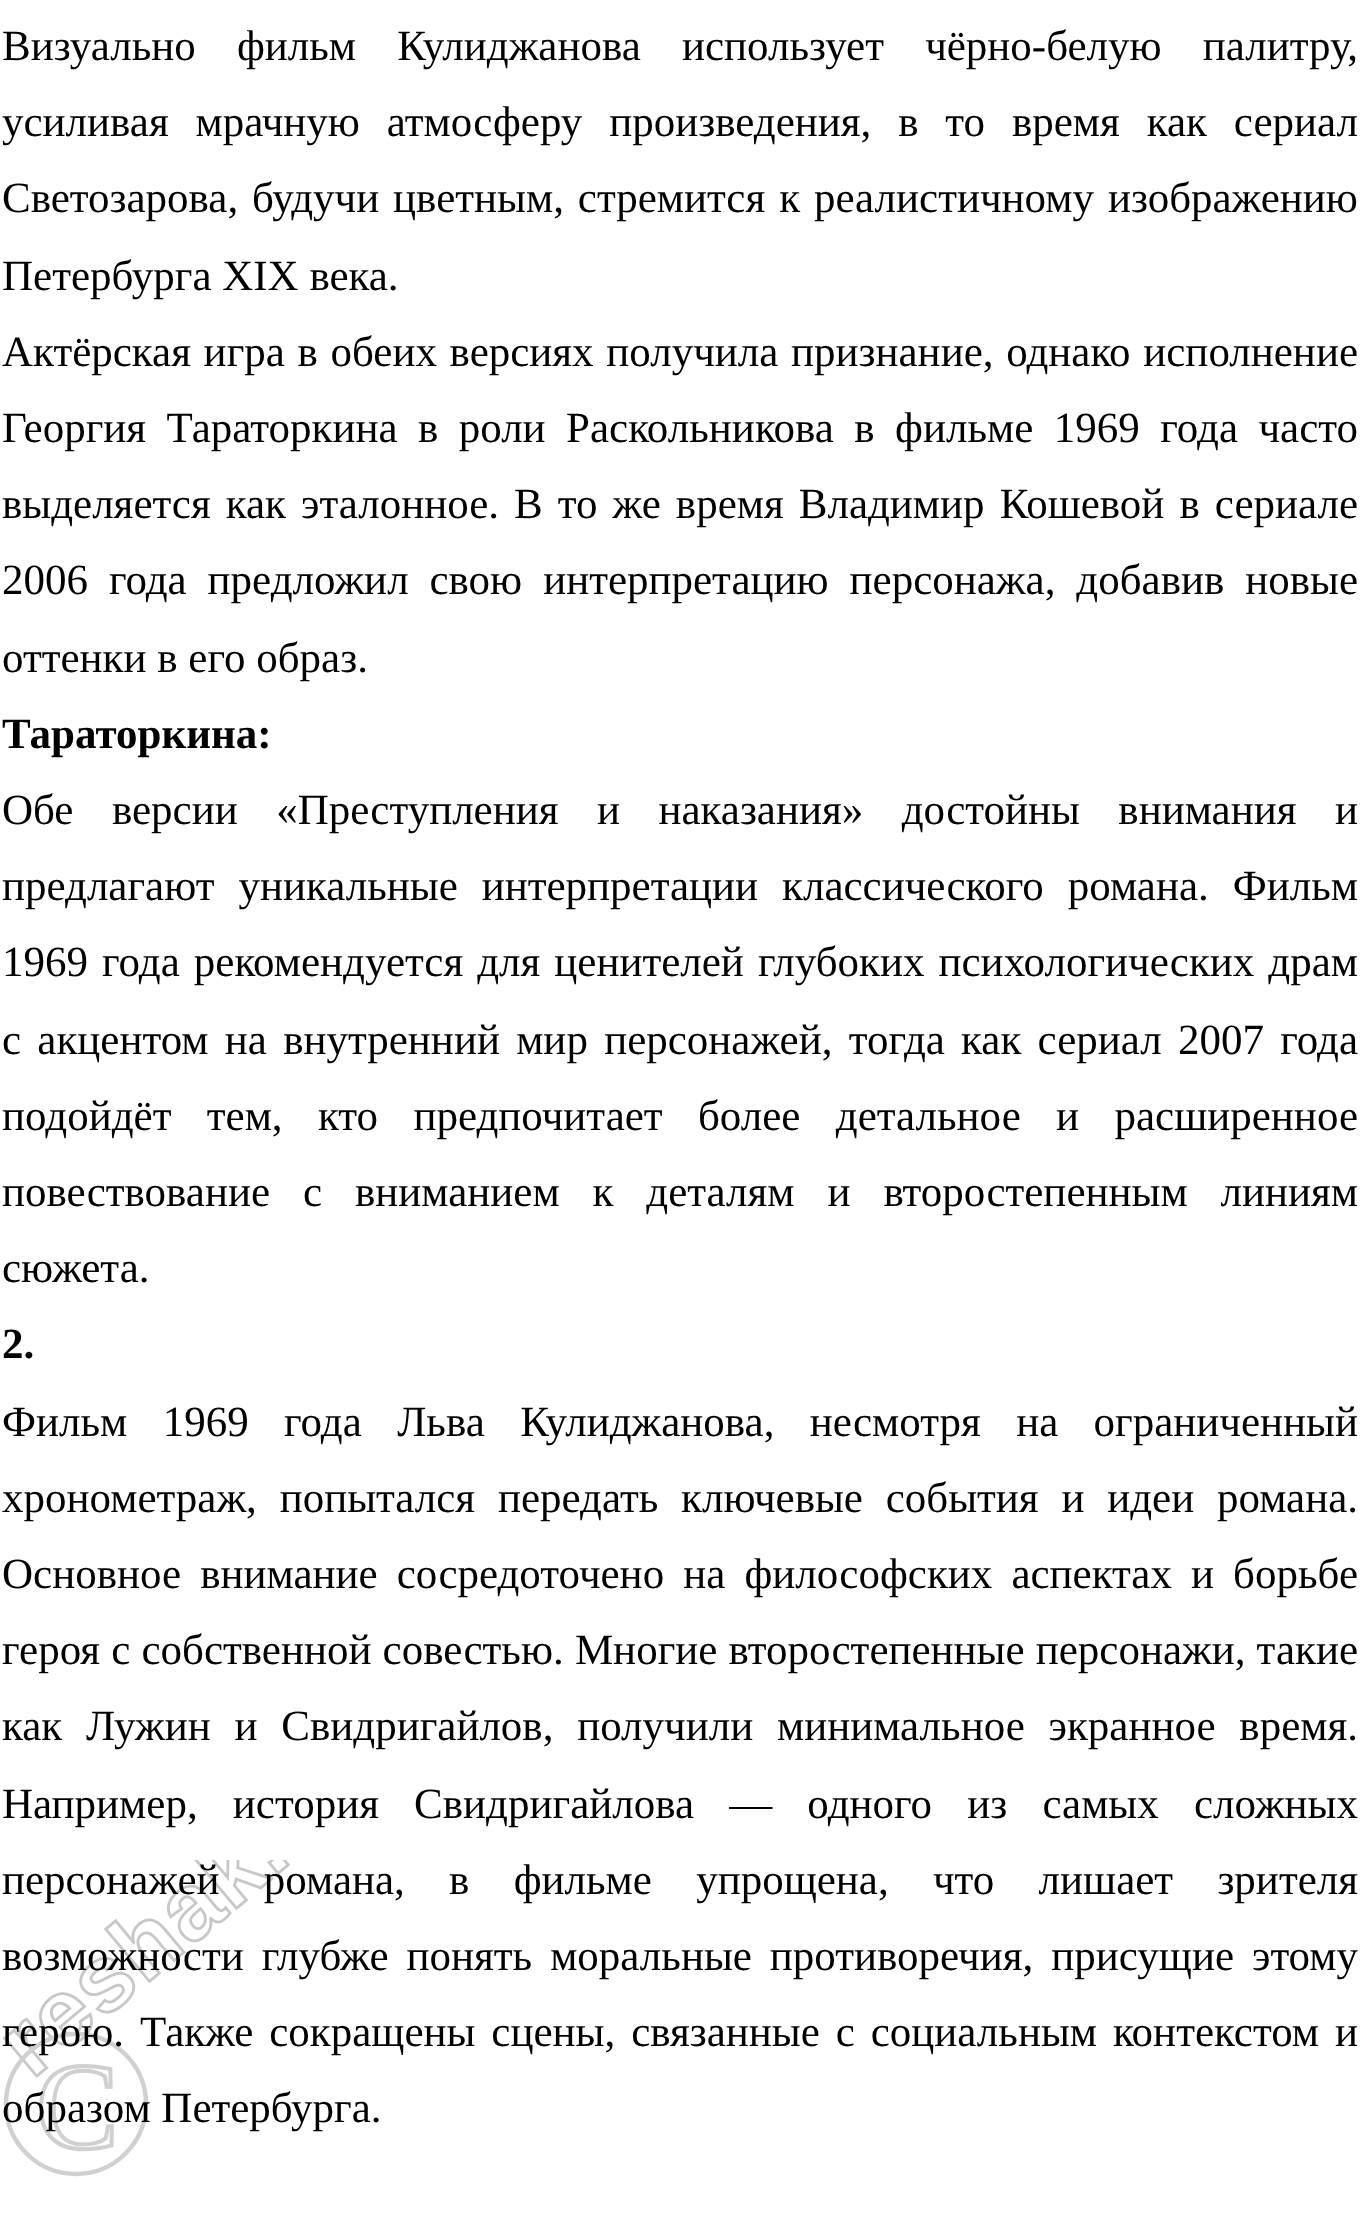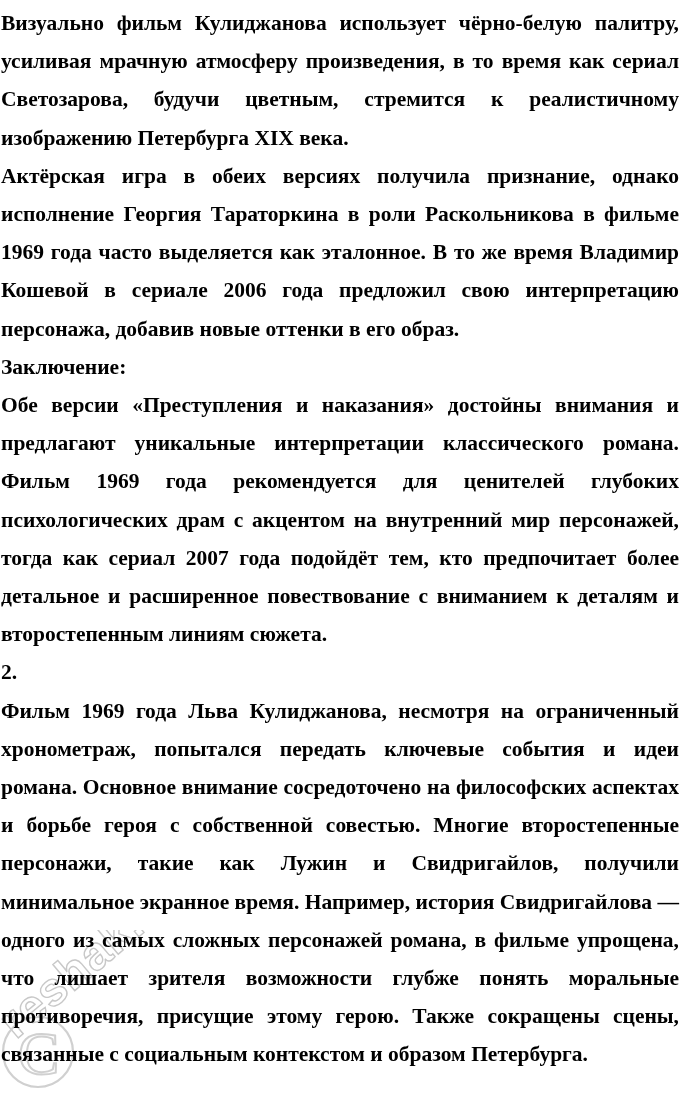--- a/index.html
+++ b/index.html
@@ -39,21 +39,20 @@
     text-align: justify;
     text-justify: inter-word;
     letter-spacing: 0px;
     word-spacing: 0px;
     -webkit-hyphens: none;
     hyphens: none;
   }
 
   p.para.last-line-left {
     text-align-last: left;
-    font-weight: bold;
   }
 
   p.heading {
     margin: 0;
     padding: 0;
     font-size: 21.5px;
     line-height: 38.2px;
     font-weight: bold;
     text-align: left;
   }
@@ -109,21 +108,21 @@
       <text class="wm-c" x="18" y="144">C</text>
     </svg>
   </div>
 
   <div class="doc-body">
 
     <p class="para last-line-left">Визуально фильм Кулиджанова использует чёрно-белую палитру, усиливая мрачную атмосферу произведения, в то время как сериал Светозарова, будучи цветным, стремится к реалистичному изображению Петербурга XIX века.</p>
 
     <p class="para last-line-left">Актёрская игра в обеих версиях получила признание, однако исполнение Георгия Тараторкина в роли Раскольникова в фильме 1969 года часто выделяется как эталонное. В то же время Владимир Кошевой в сериале 2006 года предложил свою интерпретацию персонажа, добавив новые оттенки в его образ.</p>
 
-    <p class="heading">Заключение:</p>
+    <p class="heading">Тараторкина:</p>
 
     <p class="para last-line-left">Обе версии «Преступления и наказания» достойны внимания и предлагают уникальные интерпретации классического романа. Фильм 1969 года рекомендуется для ценителей глубоких психологических драм с акцентом на внутренний мир персонажей, тогда как сериал 2007 года подойдёт тем, кто предпочитает более детальное и расширенное повествование с вниманием к деталям и второстепенным линиям сюжета.</p>
 
     <p class="heading">2.</p>
 
     <p class="para last-line-left">Фильм 1969 года Льва Кулиджанова, несмотря на ограниченный хронометраж, попытался передать ключевые события и идеи романа. Основное внимание сосредоточено на философских аспектах и борьбе героя с собственной совестью. Многие второстепенные персонажи, такие как Лужин и Свидригайлов, получили минимальное экранное время. Например, история Свидригайлова — одного из самых сложных персонажей романа, в фильме упрощена, что лишает зрителя возможности глубже понять моральные противоречия, присущие этому герою. Также сокращены сцены, связанные с социальным контекстом и образом Петербурга.</p>
 
   </div>
 </div>
 

